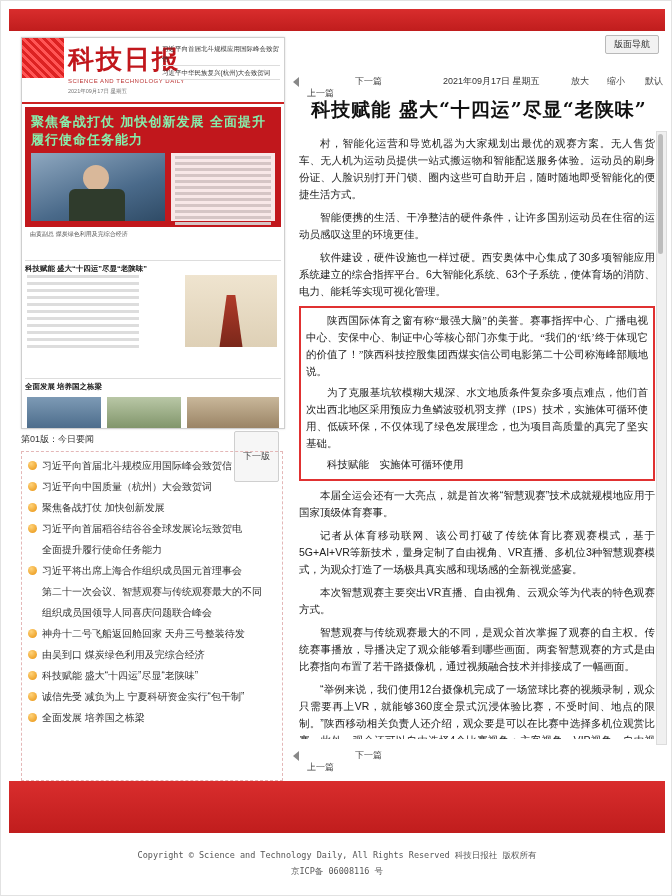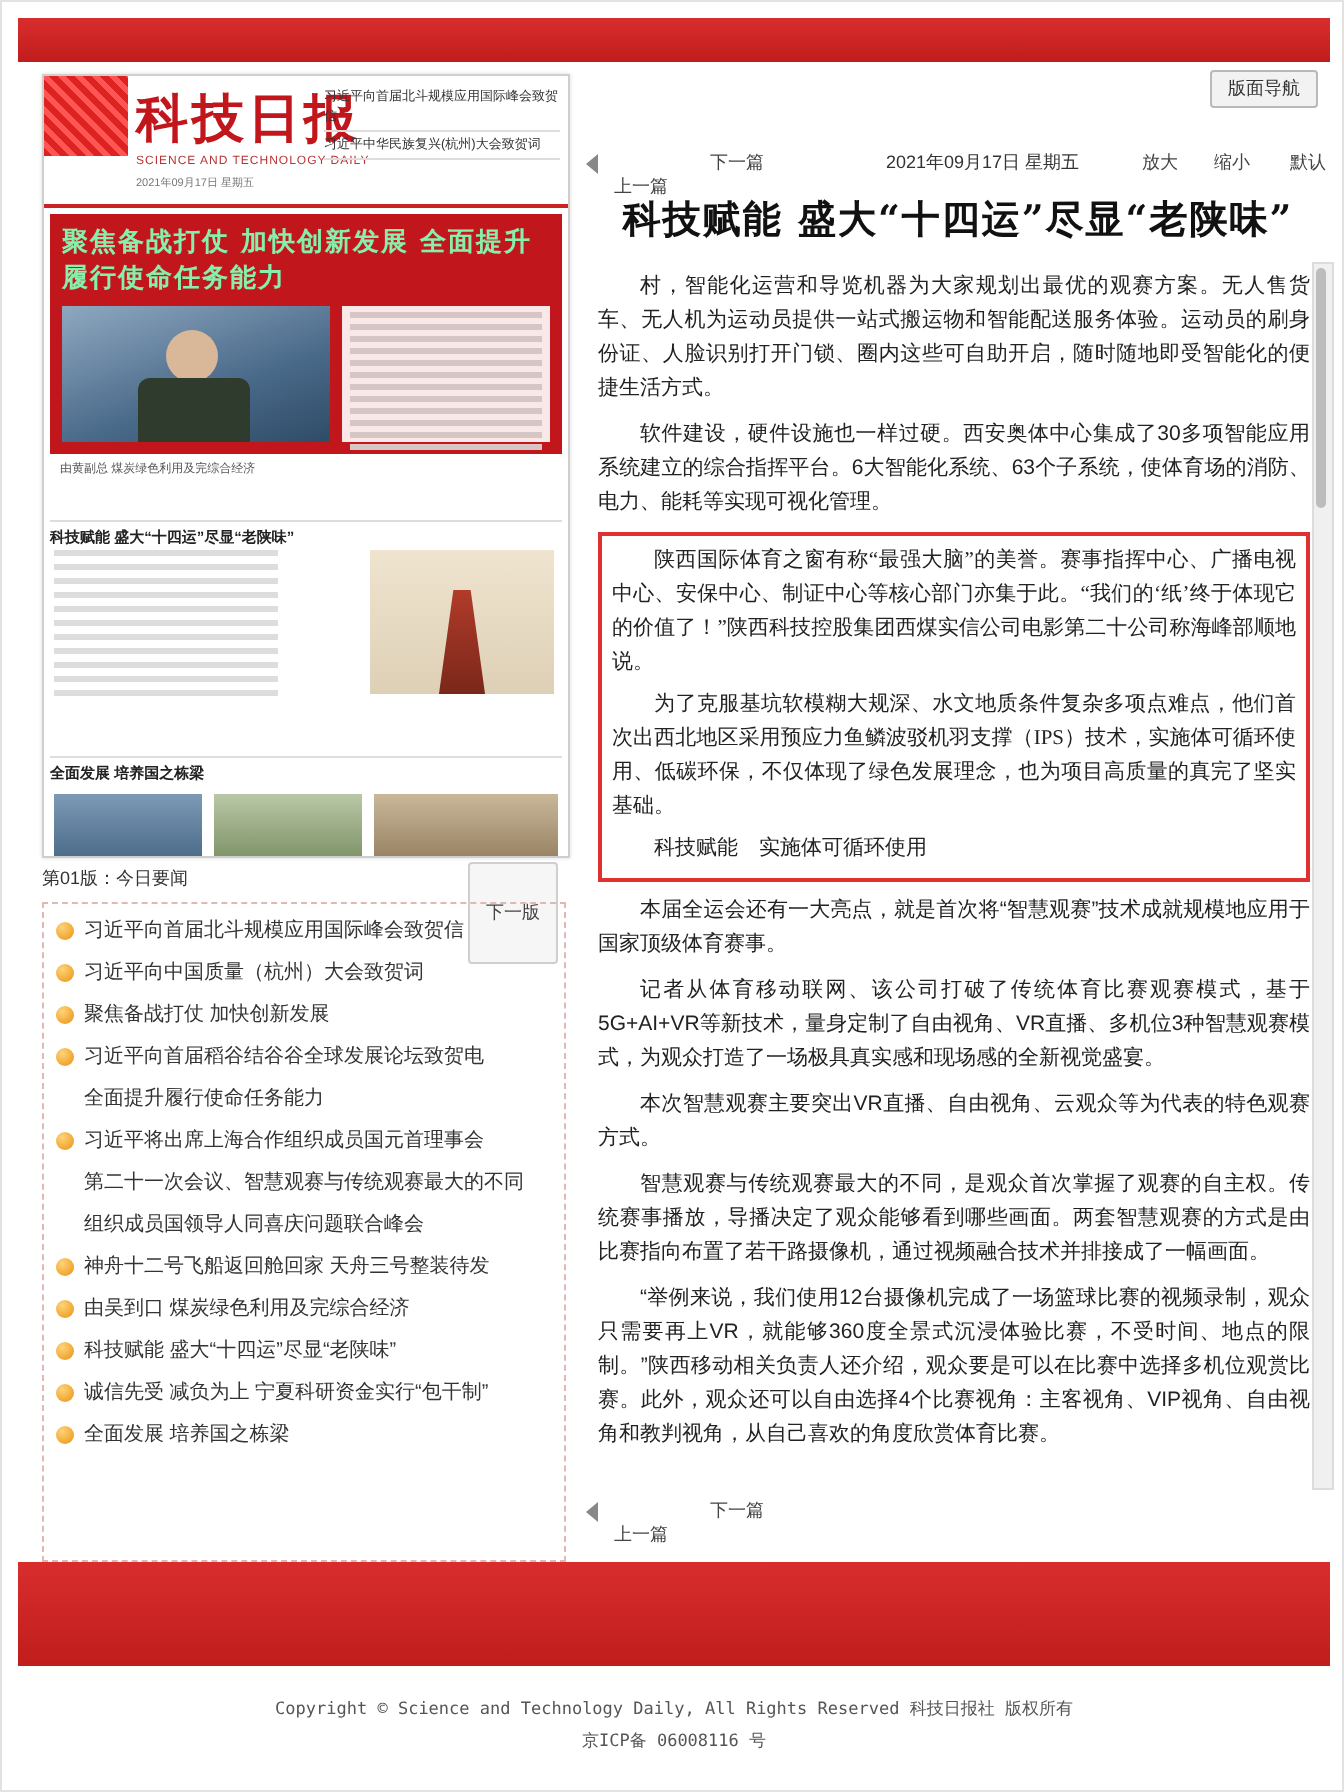--- a/index.html
+++ b/index.html
@@ -344,20 +344,21 @@
       <div class="tb-date">2021年09月17日 星期五</div>
       <div class="tb-big">放大</div>
       <div class="tb-small">缩小</div>
       <div class="tb-default">默认</div>
     </div>
 
     <div class="article-title">科技赋能 盛大“十四运”尽显“老陕味”</div>
 
     <div class="article-body">
       <p>村，智能化运营和导览机器为大家规划出最优的观赛方案。无人售货车、无人机为运动员提供一站式搬运物和智能配送服务体验。运动员的刷身份证、人脸识别打开门锁、圈内这些可自助开启，随时随地即受智能化的便捷生活方式。</p>
+      <p>智能便携的生活、干净整洁的硬件条件，让许多国别运动员在住宿的运动员感叹这里的环境更佳。</p>
       <p>软件建设，硬件设施也一样过硬。西安奥体中心集成了30多项智能应用系统建立的综合指挥平台。6大智能化系统、63个子系统，使体育场的消防、电力、能耗等实现可视化管理。</p>
 
       <div class="hl-red">
         <p>陕西国际体育之窗有称“最强大脑”的美誉。赛事指挥中心、广播电视中心、安保中心、制证中心等核心部门亦集于此。“我们的‘纸’终于体现它的价值了！”陕西科技控股集团西煤实信公司电影第二十公司称海峰部顺地说。</p>
         <p>为了克服基坑软模糊大规深、水文地质条件复杂多项点难点，他们首次出西北地区采用预应力鱼鳞波驳机羽支撑（IPS）技术，实施体可循环使用、低碳环保，不仅体现了绿色发展理念，也为项目高质量的真完了坚实基础。</p>
         <p class="byline" style="text-indent:21px;">科技赋能　实施体可循环使用</p>
       </div>
 
       <p>本届全运会还有一大亮点，就是首次将“智慧观赛”技术成就规模地应用于国家顶级体育赛事。</p>
       <p>记者从体育移动联网、该公司打破了传统体育比赛观赛模式，基于5G+AI+VR等新技术，量身定制了自由视角、VR直播、多机位3种智慧观赛模式，为观众打造了一场极具真实感和现场感的全新视觉盛宴。</p>

